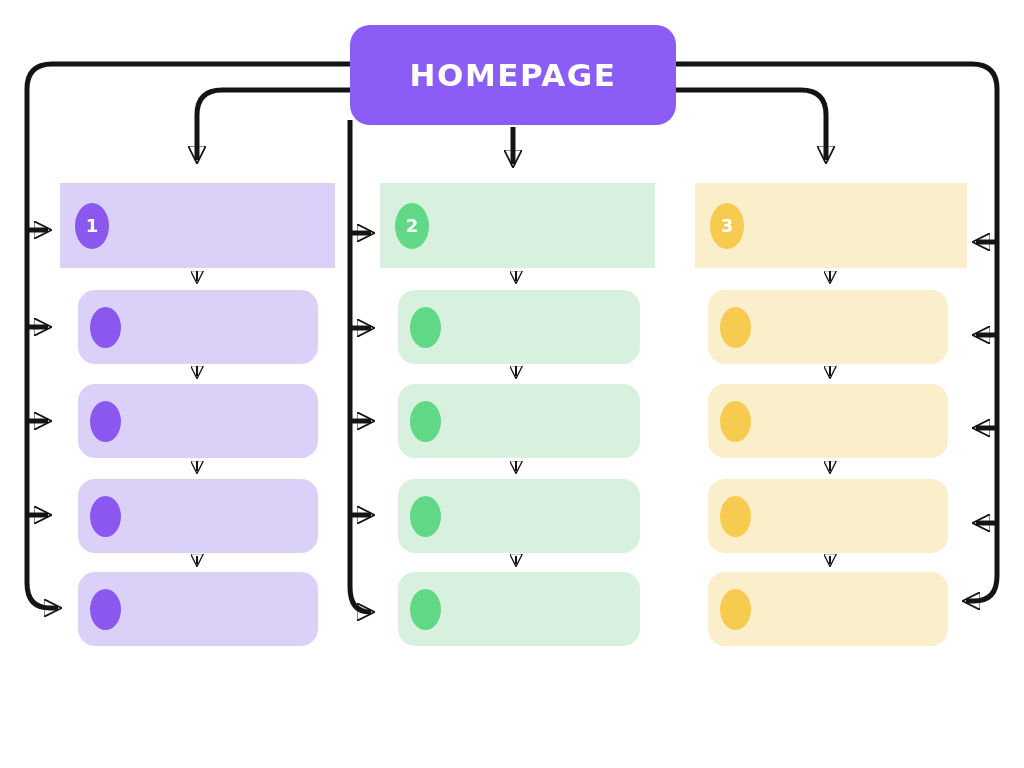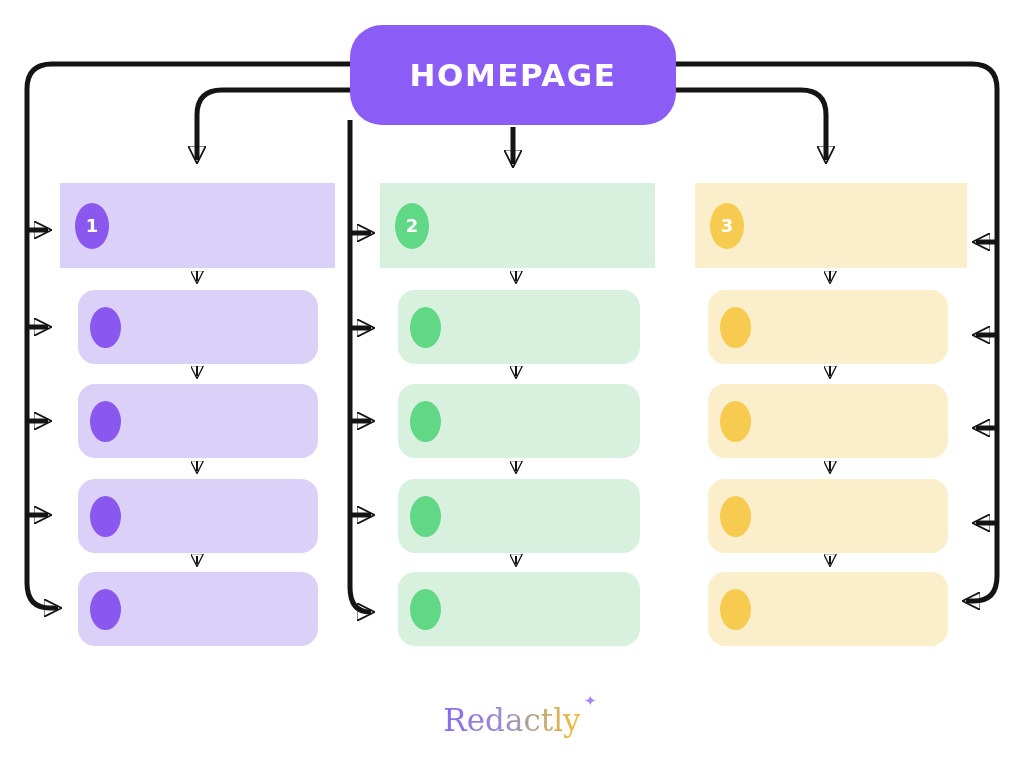--- a/index.html
+++ b/index.html
@@ -8,21 +8,21 @@
     font-family:"DejaVu Sans","Liberation Sans",sans-serif;
   }
   .connectors{position:absolute;left:0;top:0;width:1024px;height:768px;}
   .connectors path{stroke:var(--arrow,#141414);fill:none;}
   .connectors path.thick{stroke-width:5;}
   .connectors path.thin{stroke-width:2;}
   .mk{fill:var(--arrow,#141414);}
 
   .homepage{
     position:absolute;left:350px;top:25px;width:326px;height:100px;
-    background:var(--homepage-purple,#8B5CF6);border-radius:32px;
+    background:var(--homepage-purple,#8B5CF6);border-radius:20px;
     display:flex;align-items:center;justify-content:center;
   }
   .homepage span{
     color:#ffffff;font-size:31px;font-weight:800;letter-spacing:1.5px;
   }
 
   .hdr{position:absolute;top:183px;height:85px;}
   .sub{position:absolute;height:74px;border-radius:17px;}
   .hdr,.sub{display:flex;align-items:center;}
 
@@ -153,18 +153,14 @@
   <div class="sub y-light" style="left:708px;top:384px;width:240px;">
       <span class="dot y-acc"></span>
     </div>
   <div class="sub y-light" style="left:708px;top:479px;width:240px;">
       <span class="dot y-acc"></span>
     </div>
   <div class="sub y-light" style="left:708px;top:572px;width:240px;">
       <span class="dot y-acc"></span>
     </div>
 
-  <div class="logo">
-    <span class="logo-text">Redactly</span>
-    <span class="logo-sparkle">✦</span>
-  </div>
 
 </div>
 
 </body></html>

